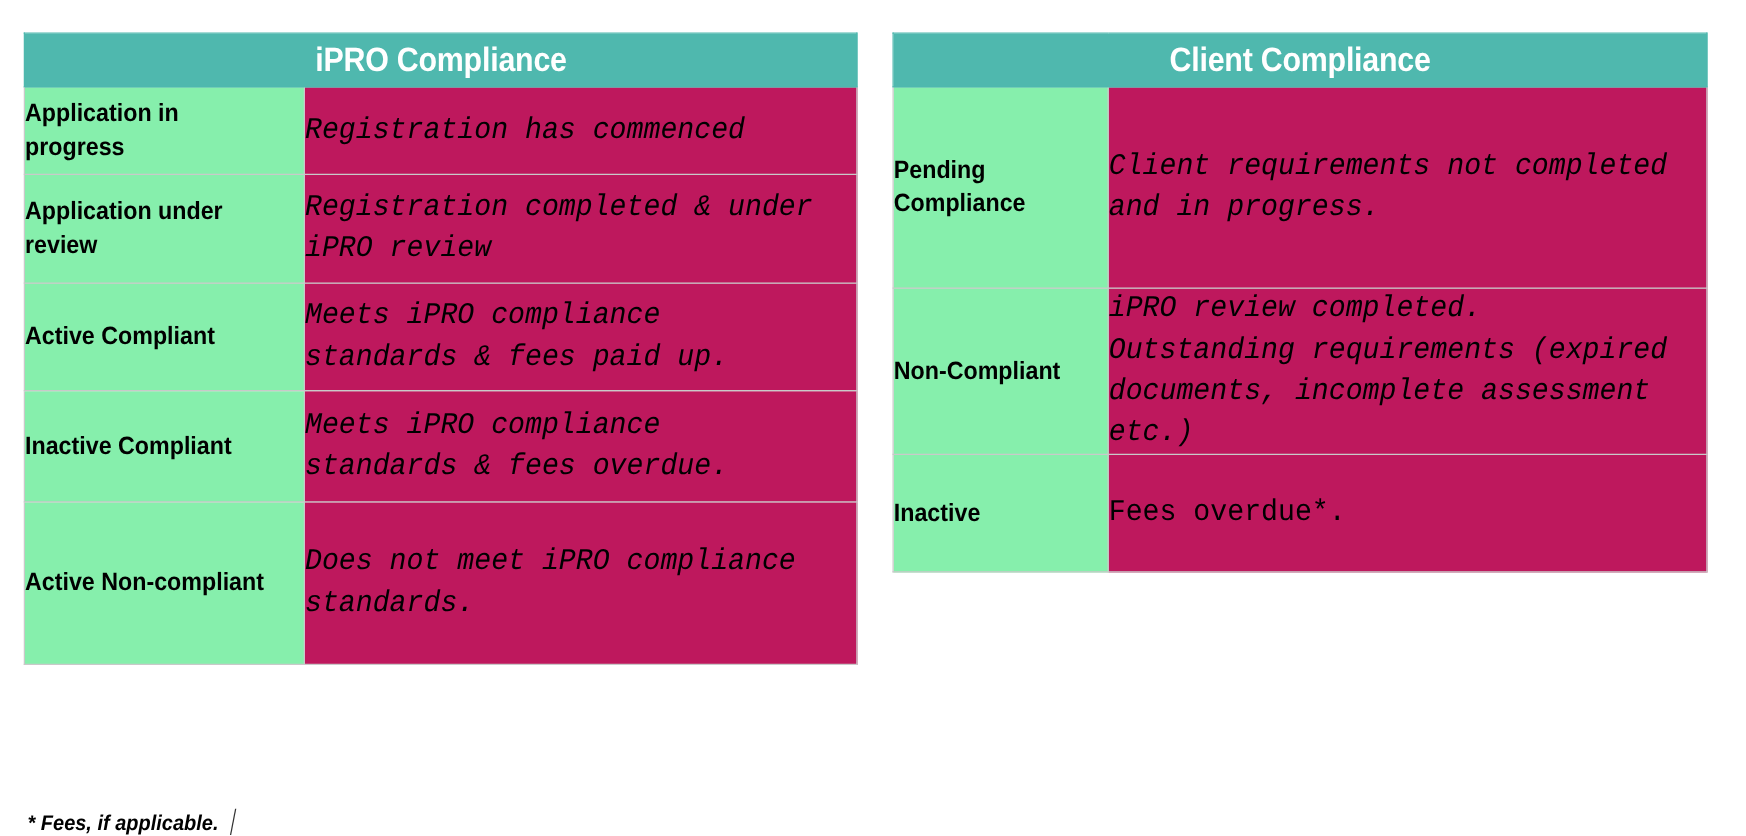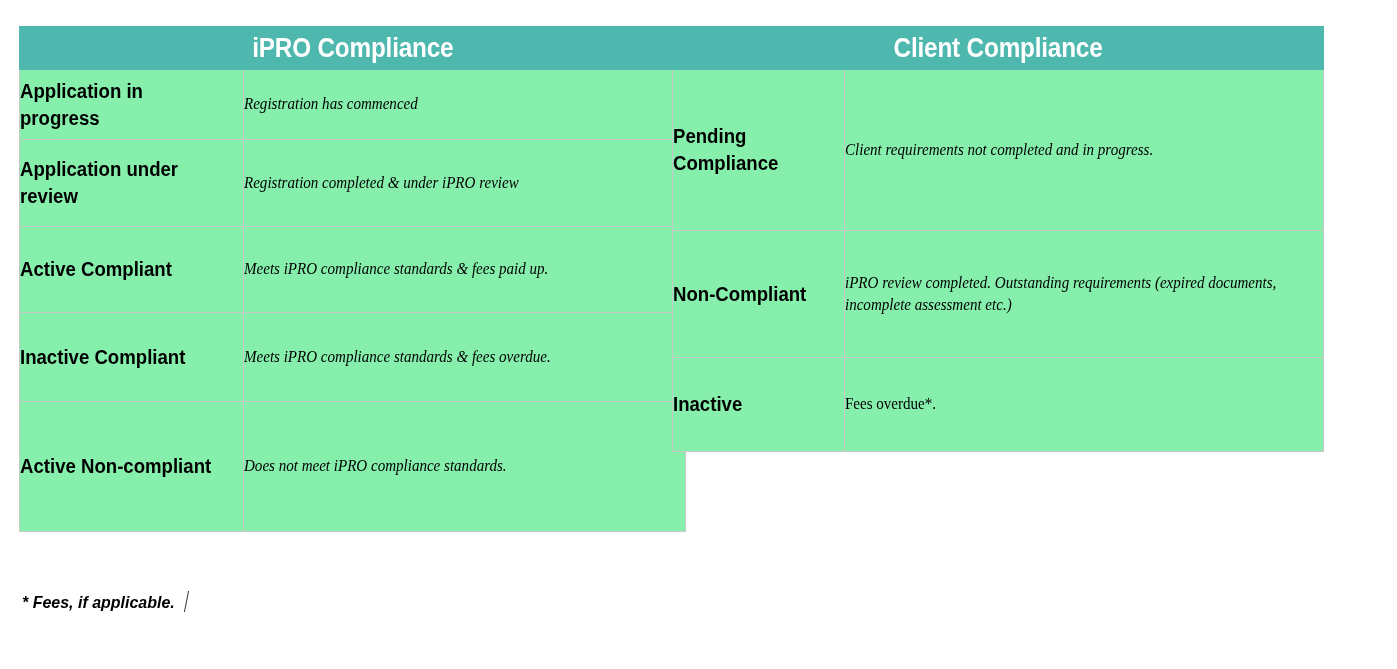--- a/index.html
+++ b/index.html
@@ -29,21 +29,21 @@
     background: #ffffff;
   }
 
   #ipro-table {
     left: 19px;
     top: 26px;
     width: 666px;
   }
 
   #client-table {
-    left: 672px;
+    left: 714px;
     top: 26px;
     width: 651px;
   }
 
   .table td, .table th {
     border: 1px solid #c9c9c9;
     padding: 0;
     vertical-align: middle;
   }
 
@@ -76,26 +76,26 @@
     font-family: "Liberation Sans Narrow", "Liberation Sans", sans-serif;
   }
   .label-cell span {
     display: inline-block;
     transform: scaleX(0.93);
     transform-origin: left center;
   }
 
   
   .desc-cell {
-    background: #86efac;
+    background: #be185d;
     font-style: italic;
-    font-size: 16px;
+    font-size: 24px;
     line-height: 1.38;
     padding: 6px 10px 6px 16px;
-    font-family: Liberation Serif, serif;
+    font-family: Liberation Mono, monospace;
   }
   .desc-cell span {
     display: inline-block;
     transform: scaleX(0.94);
     transform-origin: left center;
   }
   .desc-cell.upright {
     font-style: normal;
   }
 
@@ -115,21 +115,21 @@
 
   .h-154 { height: 161px; }
   .h-178 { height: 178px; }
   .h-127 { height: 127px; }
   .h-91  { height: 94px; }
 
   
   #footnote {
     position: absolute;
     left: 22px;
-    top: 591px;
+    top: 647px;
     font-style: italic;
     font-weight: bold;
     font-size: 17px;
     font-family: "Liberation Sans Narrow", "Liberation Sans", sans-serif;
     white-space: nowrap;
   }
   #footnote span.txt {
     display: inline-block;
     transform: scaleX(0.94);
     transform-origin: left center;

